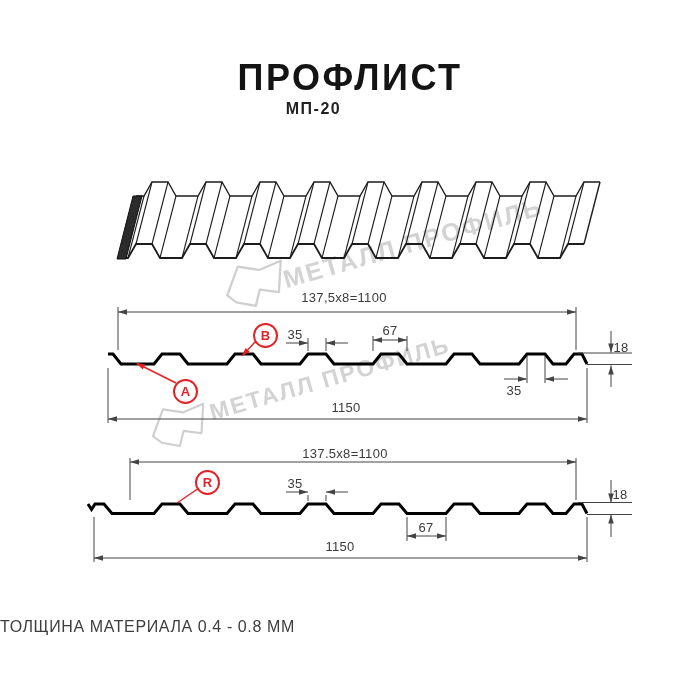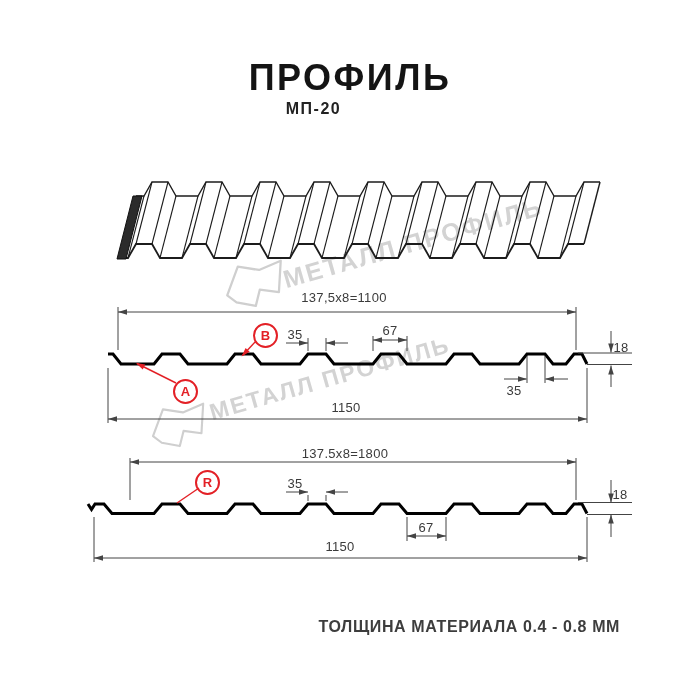--- a/index.html
+++ b/index.html
@@ -2,22 +2,22 @@
 <html><head>
 <meta charset="utf-8">
 <style>
   html,body{margin:0;padding:0;background:#fff;}
   .page{position:relative;width:700px;height:700px;background:#fff;overflow:hidden;
         font-family:"Liberation Sans",sans-serif;}
   .title{position:absolute;left:0;top:57px;width:700px;text-align:center;
          font-size:36px;font-weight:700;letter-spacing:2.5px;color:#141414;}
   .subtitle{position:absolute;left:0;top:100px;width:627px;text-align:center;
          font-size:16px;font-weight:700;letter-spacing:1.5px;color:#222;}
-  .footer{position:absolute;left:0;top:618px;width:620px;text-align:right;
-         font-size:16px;font-weight:700;letter-spacing:0.6px;color:#3d3d3d;}
+  .footer{position:absolute;left:0;top:618px;width:620px;text-align:left;
+         font-size:16px;font-weight:400;letter-spacing:0.6px;color:#3d3d3d;}
   .wm-text{position:absolute;white-space:nowrap;color:#d3d3d3;font-weight:700;
          transform:rotate(-16deg);transform-origin:left bottom;z-index:1;}
   .wm-logo{position:absolute;z-index:1;}
   #drawing{position:absolute;left:0;top:0;z-index:2;}
   .dim{position:absolute;font-size:13px;color:#3b3b3b;letter-spacing:0.3px;
        transform:translate(-50%,-50%);z-index:3;white-space:nowrap;}
   .lbl{position:absolute;width:21px;height:21px;border:2.5px solid #e32026;
        border-radius:50%;color:#e32026;font-size:13px;font-weight:700;
        display:flex;align-items:center;justify-content:center;z-index:3;background:transparent;}
 </style>
@@ -29,21 +29,21 @@
   <svg class="wm-logo" style="left:224px;top:260px;transform:rotate(-8deg);" width="64" height="50" viewBox="0 0 62 48">
     <path d="M2,30 L16,4 L36,10 L58,4 L52,34 L34,29 L28,44 L10,38 Z" fill="none" stroke="#cfcfcf" stroke-width="2.2" stroke-linejoin="round"></path>
   </svg>
   <div class="wm-text" style="left:288px;top:265px;font-size:25px;letter-spacing:2px;">МЕТАЛЛ ПРОФИЛЬ</div>
 
   <svg class="wm-logo" style="left:150px;top:403px;transform:rotate(-8deg);" width="60" height="47" viewBox="0 0 62 48">    
       <path d="M2,30 L16,4 L36,10 L58,4 L52,34 L34,29 L28,44 L10,38 Z" fill="none" stroke="#cfcfcf" stroke-width="2.2" stroke-linejoin="round"></path>
   </svg>
   <div class="wm-text" style="left:214px;top:399px;font-size:23px;letter-spacing:2px;">МЕТАЛЛ ПРОФИЛЬ</div>
 
-  <div class="title">ПРОФИЛЬ</div>
+  <div class="title">ПРОФЛИСТ</div>
   <div class="subtitle">МП-20</div>
 
   <svg id="drawing" width="700" height="700" viewBox="0 0 700 700">
       <g>
         <path d="M120 258 L128 258 L136 244 L152 244 L160 258 L182 258 L190 244 L206 244 L214 258 L236 258 L244 244 L260 244 L268 258 L290 258 L298 244 L314 244 L322 258 L344 258 L352 244 L368 244 L376 258 L398 258 L406 244 L422 244 L430 258 L452 258 L460 244 L476 244 L484 258 L506 258 L514 244 L530 244 L538 258 L560 258 L568 244 L584 244" stroke="#1c1c1c" stroke-width="1.8" fill="none" stroke-linejoin="miter"></path>
         <path d="M136 196 L144 196 L152 182 L168 182 L176 196 L198 196 L206 182 L222 182 L230 196 L252 196 L260 182 L276 182 L284 196 L306 196 L314 182 L330 182 L338 196 L360 196 L368 182 L384 182 L392 196 L414 196 L422 182 L438 182 L446 196 L468 196 L476 182 L492 182 L500 196 L522 196 L530 182 L546 182 L554 196 L576 196 L584 182 L600 182" stroke="#1c1c1c" stroke-width="1.3" fill="none" stroke-linejoin="miter"></path>
         <line x1="128" y1="258" x2="144" y2="196" stroke="#1c1c1c" stroke-width="1.1"></line>
         <line x1="136" y1="244" x2="152" y2="182" stroke="#1c1c1c" stroke-width="1.1"></line>
         <line x1="152" y1="244" x2="168" y2="182" stroke="#1c1c1c" stroke-width="1.1"></line>
         <line x1="160" y1="258" x2="176" y2="196" stroke="#1c1c1c" stroke-width="1.1"></line>
@@ -155,21 +155,21 @@
       </g>
     </svg>
 
   <span class="dim" style="left:344px;top:297px;">137,5x8=1100</span>
   <span class="dim" style="left:295px;top:334px;">35</span>
   <span class="dim" style="left:390px;top:330px;">67</span>
   <span class="dim" style="left:621px;top:347px;">18</span>
   <span class="dim" style="left:514px;top:390px;">35</span>
   <span class="dim" style="left:346px;top:407px;">1150</span>
 
-  <span class="dim" style="left:345px;top:453px;">137.5x8=1800</span>
+  <span class="dim" style="left:345px;top:453px;">137.5x8=1100</span>
   <span class="dim" style="left:295px;top:483px;">35</span>
   <span class="dim" style="left:426px;top:527px;">67</span>
   <span class="dim" style="left:620px;top:494px;">18</span>
   <span class="dim" style="left:340px;top:546px;">1150</span>
 
   <div class="lbl" style="left:173px;top:379px;">
       <span>A</span>
     </div>
   <div class="lbl" style="left:253px;top:323px;">
       <span>B</span>

